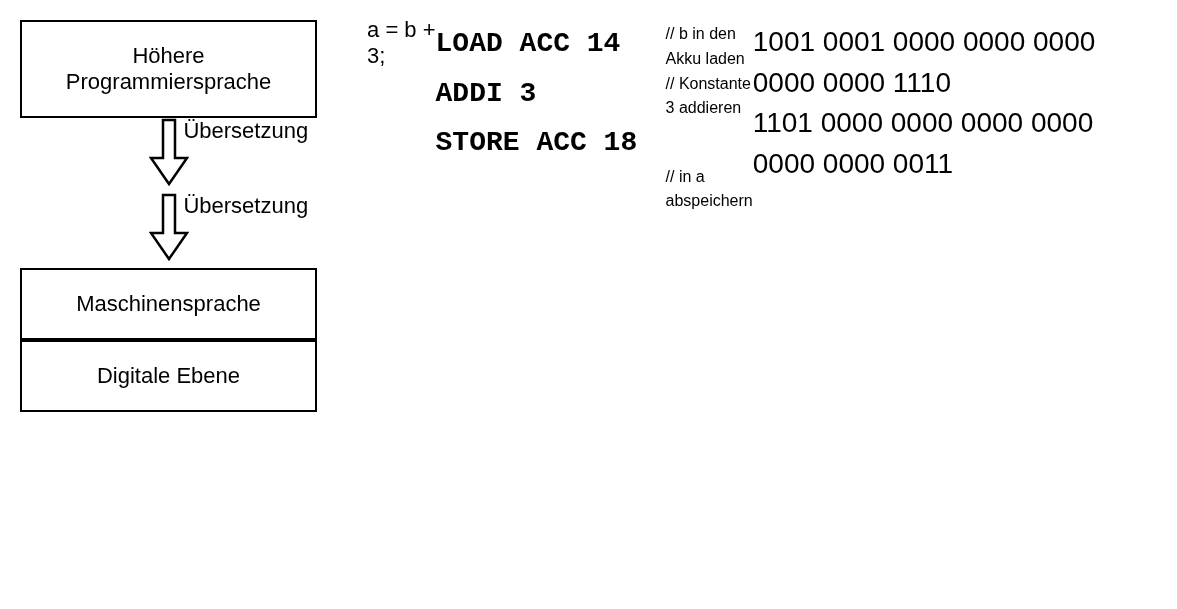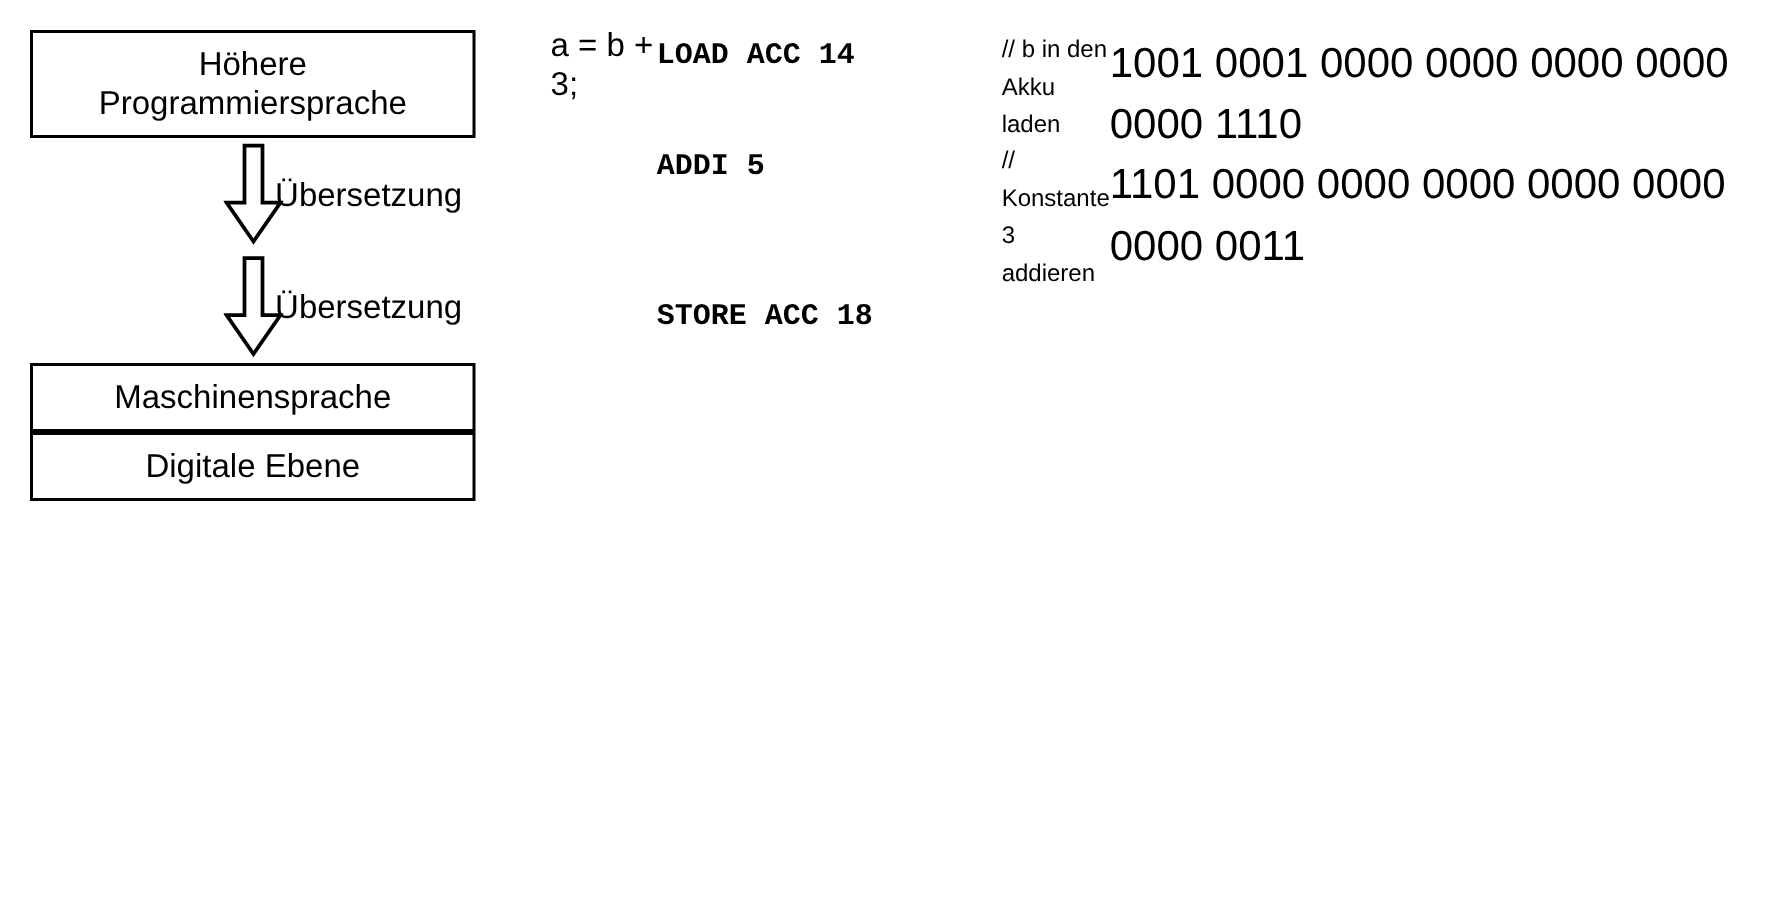--- a/index.html
+++ b/index.html
@@ -14,29 +14,28 @@
       gap: 50px;
     }
     .left-col {
       display: flex;
       flex-direction: column;
       align-items: center;
       width: 390px;
     }
     .box {
       border: 2px solid #000;
-      padding: 8px 12px;
+      padding: 21px 12px;
       font-size: 22px;
       text-align: center;
       width: 100%;
       background: #fff;
     }
     .arrow-row {
       display: flex;
-      align-items: center;
       justify-content: center;
       width: 100%;
       position: relative;
       height: 75px;
     }
     .arrow-label {
       position: absolute;
       left: 55%;
       font-size: 22px;
     }
@@ -55,21 +54,21 @@
       margin-top: 0px;
       margin-bottom: 30px;
     }
     .asm-line {
       display: flex;
       line-height: 1.55;
     }
     .asm-code {
       font-family: "Courier New", monospace;
       font-weight: bold;
-      font-size: 20px;
+      font-size: 28px;
       min-width: 230px;
     }
     .asm-comment {
       font-size: 16px;
     }
     .machine-block {
       font-size: 28px;
       line-height: 1.45;
     }
     .arrow-svg {
@@ -118,28 +117,29 @@
     <div class="hll-block">
       <span>a = b + 3;</span>
     </div>
 
     <div class="asm-block">
       <div class="asm-line">
         <span class="asm-code">LOAD ACC 14</span>
         <span class="asm-comment">// b in den Akku laden</span>
       </div>
       <div class="asm-line">
-        <span class="asm-code">ADDI 5</span>
+        <span class="asm-code">ADDI 3</span>
         <span class="asm-comment">// Konstante 3 addieren</span>
       </div>
       <div class="asm-line">
         <span class="asm-code">STORE ACC 18</span>
       </div>
       <div class="asm-line">
         <span class="asm-code"></span>
+        <span class="asm-comment">// in a abspeichern</span>
       </div>
     </div>
 
     <div class="machine-block">
       <div>1001 0001 0000 0000 0000 0000 0000 1110</div>
       <div>1101 0000 0000 0000 0000 0000 0000 0011</div>
     </div>
 
   </div>
 

